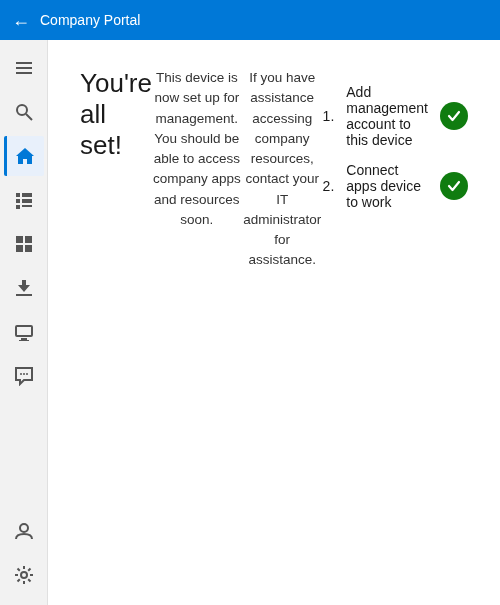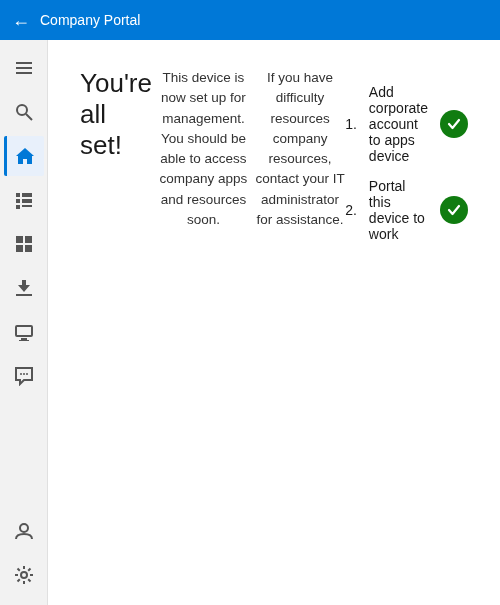--- a/index.html
+++ b/index.html
@@ -236,36 +236,36 @@
           <path d="M10,1 L10,4 M10,16 L10,19 M1,10 L4,10 M16,10 L19,10 M3.5,3.5 L5.8,5.8 M14.2,14.2 L16.5,16.5 M16.5,3.5 L14.2,5.8 M5.8,14.2 L3.5,16.5" stroke="currentColor" stroke-width="2"></path>
         </svg>
       </div>
     </div>
   </div>
 
   <div class="content">
     <h1 class="page-title">You're all set!</h1>
 
     <p class="description">This device is now set up for management.  You should be able to access company apps and resources soon.</p>
-    <p class="description">If you have difficulty resources company resources, contact your IT administrator for assistance.</p>
+    <p class="description">If you have assistance accessing company resources, contact your IT administrator for assistance.</p>
 
     <div class="checklist">
       <div class="checklist-item">
         <span style="font-size:14px;color:#1a1a1a;">1.</span>
-        <span>Add corporate account to apps device</span>
+        <span>Add management account to this device</span>
         <span class="check-icon">
           <svg width="16" height="16" viewBox="0 0 16 16">
             <polyline points="3,8 6.5,12 13,4" fill="none" stroke="white" stroke-width="2.2" stroke-linecap="round" stroke-linejoin="round"></polyline>
           </svg>
         </span>
       </div>
 
       <div class="checklist-item">
         <span style="font-size:14px;color:#1a1a1a;">2.</span>
-        <span>Portal this device to work</span>
+        <span>Connect apps device to work</span>
         <span class="check-icon">
           <svg width="16" height="16" viewBox="0 0 16 16">
             <polyline points="3,8 6.5,12 13,4" fill="none" stroke="white" stroke-width="2.2" stroke-linecap="round" stroke-linejoin="round"></polyline>
           </svg>
         </span>
       </div>
     </div>
 
   </div>
 

